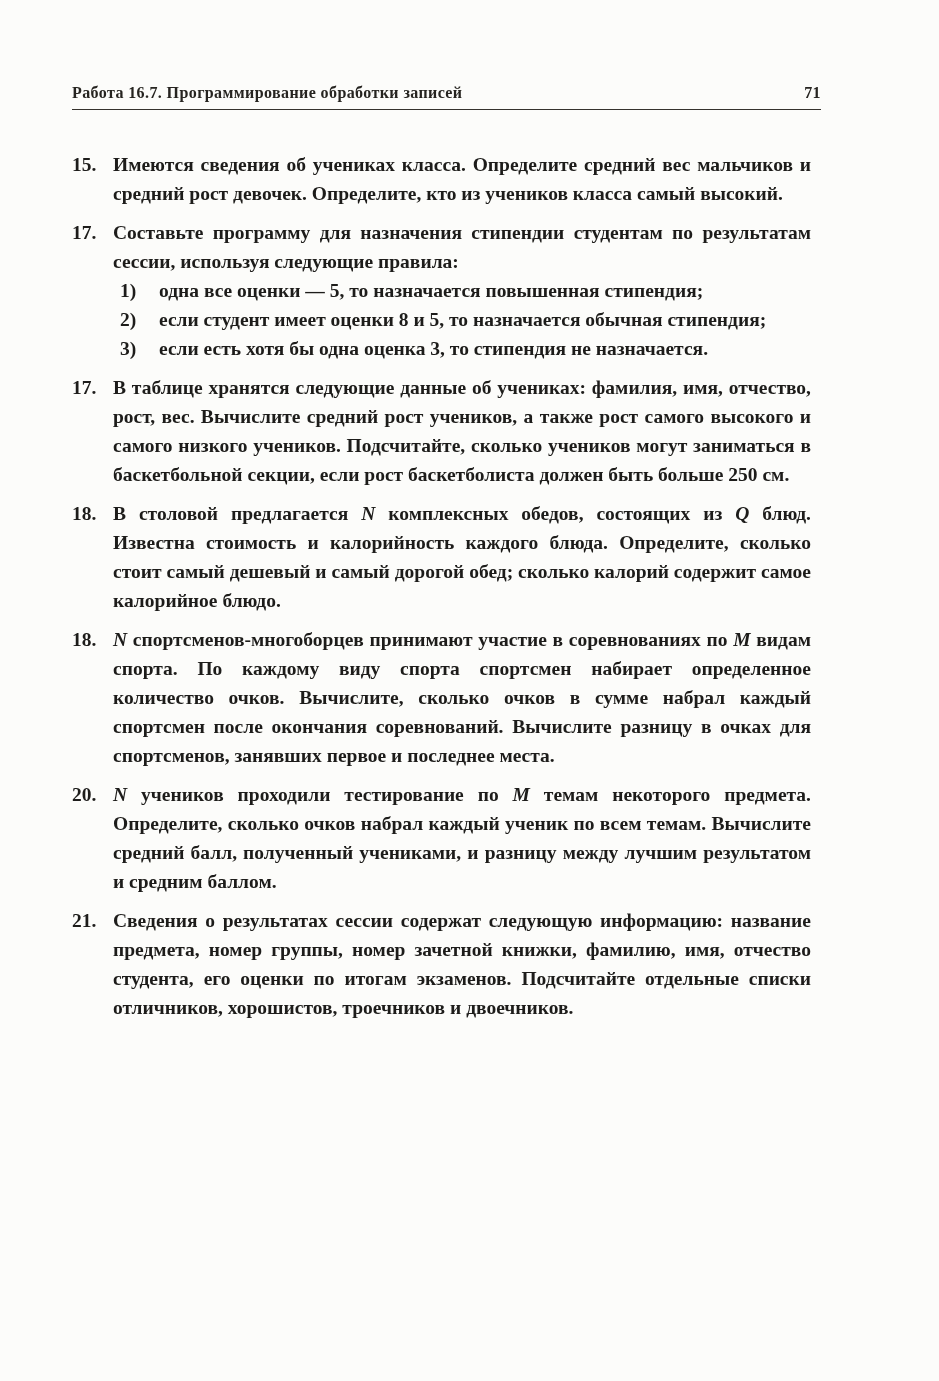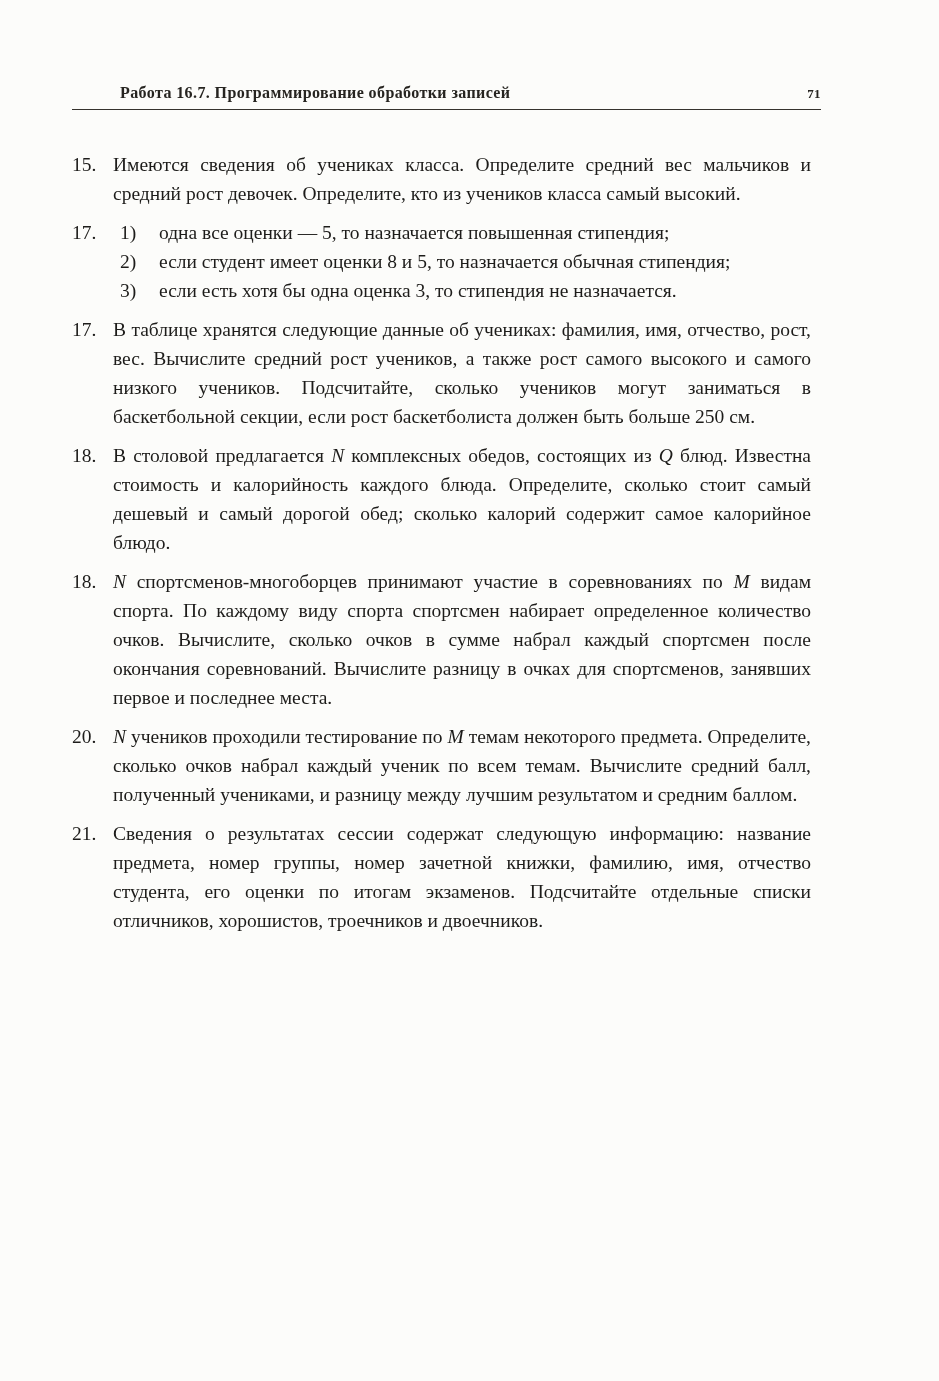--- a/index.html
+++ b/index.html
@@ -20,36 +20,36 @@
     overflow: hidden;
   }
   .running-header {
     display: flex;
     justify-content: space-between;
     align-items: baseline;
     font-size: 16px;
     letter-spacing: 0.4px;
     color: #262420;
     padding-bottom: 7px;
-    margin-left: 48px;
   }
   .header-title { font-weight: 600; }
-  .header-page-number { font-weight: 700; font-size: 13px; }
+  .header-page-number { font-weight: 700; font-size: 16px; }
   .header-rule {
     border-bottom: 1.6px solid #35322d;
     margin: 0 0 40px 0;
   }
   .body-text {
     font-size: 19.5px;
     line-height: 29px;
   }
   .item {
     position: relative;
     padding-left: 41px;
     margin: 0 10px 10px 0;
+    font-weight: bold;
   }
   .item-num {
     position: absolute;
     left: 0;
     top: 0;
     width: 38px;
   }
   .item-para {
     margin: 0;
     text-align: justify;
@@ -80,20 +80,21 @@
   </header>
   <div class="header-rule"></div>
 
   <main class="body-text" id="items">
       <div class="item">
         <span class="item-num">15.</span>
         <p class="item-para">Имеются сведения об учениках класса. Определите средний вес мальчиков и средний рост девочек. Определите, кто из учеников класса самый высокий.</p>
       </div>
       <div class="item">
         <span class="item-num">17.</span>
+        <p class="item-para">Составьте программу для назначения стипендии студентам по результатам сессии, используя следующие правила:</p>
         <div class="subitem">
           <span class="sub-num">1)</span>
           <p class="item-para">одна все оценки — 5, то назначается повышенная стипендия;</p>
         </div>
         <div class="subitem">
           <span class="sub-num">2)</span>
           <p class="item-para">если студент имеет оценки 8 и 5, то назначается обычная стипендия;</p>
         </div>
         <div class="subitem">
           <span class="sub-num">3)</span>

